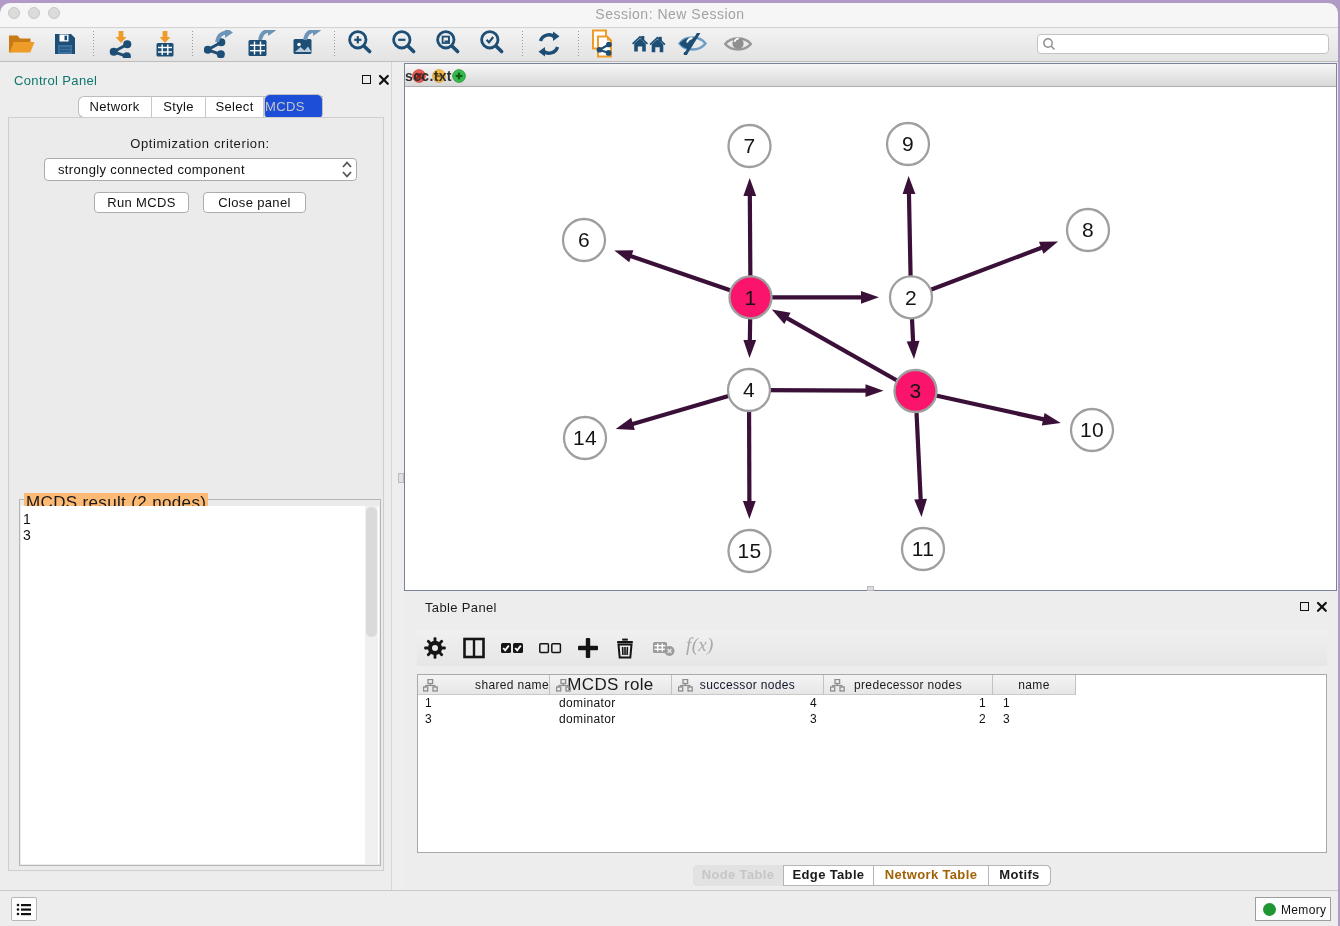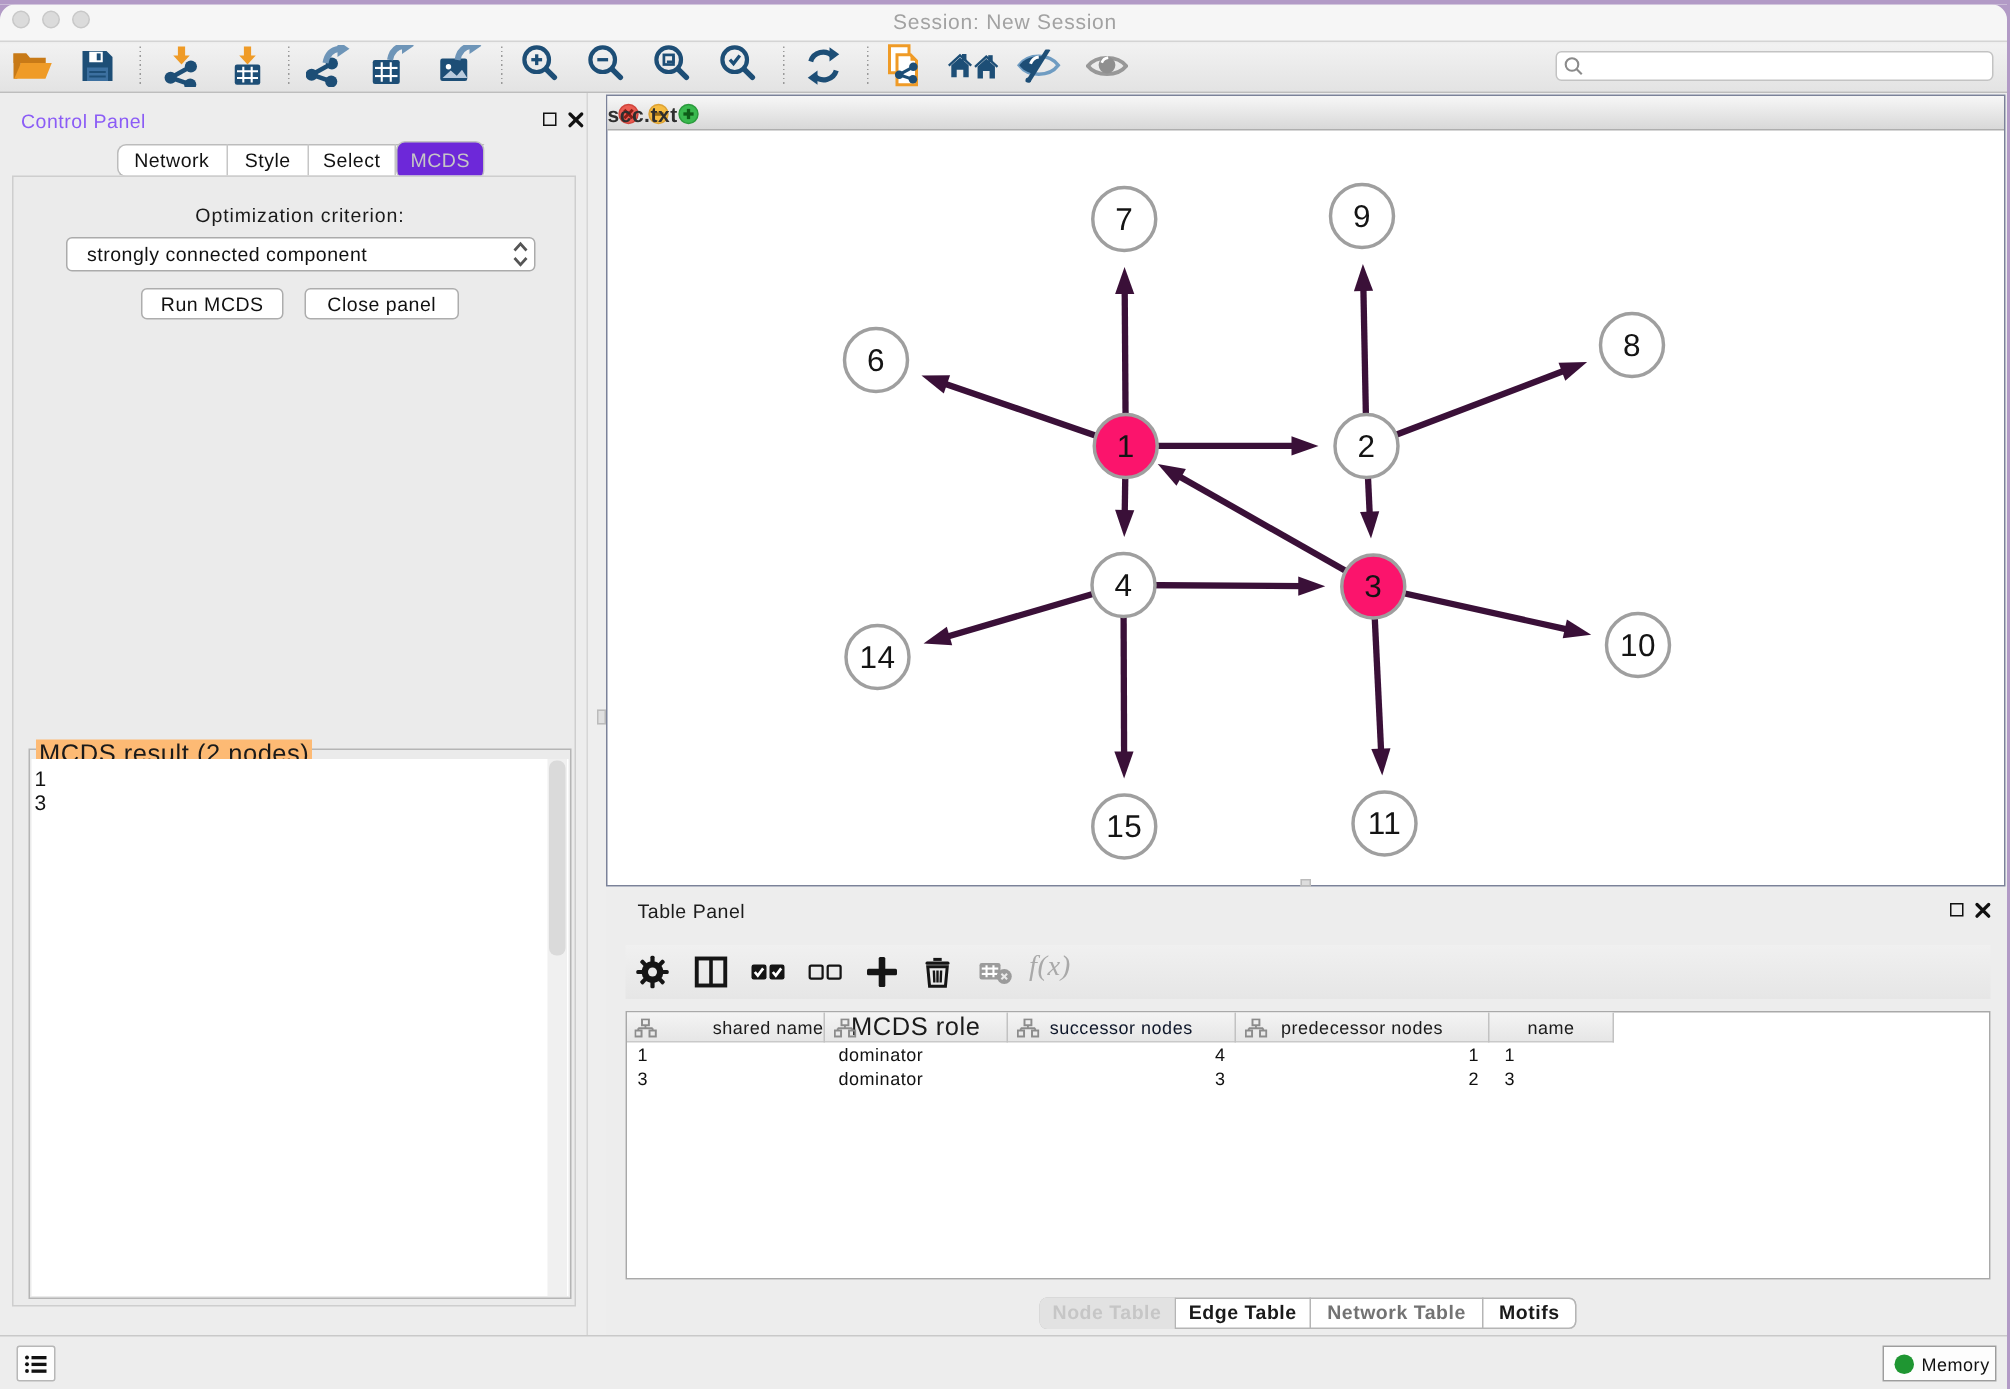--- a/index.html
+++ b/index.html
@@ -137,31 +137,31 @@
 <div style="position:absolute;left:192px;top:31px;width:1px;height:26px;background-image:repeating-linear-gradient(#9a9a9a 0 1px,transparent 1px 3px)"></div>
 <div style="position:absolute;left:334px;top:31px;width:1px;height:26px;background-image:repeating-linear-gradient(#9a9a9a 0 1px,transparent 1px 3px)"></div>
 <div style="position:absolute;left:522px;top:31px;width:1px;height:26px;background-image:repeating-linear-gradient(#9a9a9a 0 1px,transparent 1px 3px)"></div>
 <div style="position:absolute;left:578px;top:31px;width:1px;height:26px;background-image:repeating-linear-gradient(#9a9a9a 0 1px,transparent 1px 3px)"></div>
 <div class="ab" style="left:1037px;top:34px;width:292px;height:20px;background:#fff;border:1px solid #c3c3c3;border-radius:4px"></div>
 <svg style="position:absolute;left:1042px;top:37px" width="14" height="14" viewBox="0 0 14 14">
     <circle cx="6" cy="6" r="4.2" fill="none" stroke="#8b8b8b" stroke-width="1.4"></circle>
     <line x1="9" y1="9" x2="12.5" y2="12.5" stroke="#8b8b8b" stroke-width="1.4"></line>
   </svg>
 <div class="ab" style="left:0;top:62px;width:392px;height:828px;background:#ededed;border-right:1px solid #d6d6d6"></div>
-<div class="ab" style="left:14px;top:73px;font-size:13px;color:#8b5cf6">Control Panel</div>
+<div class="ab" style="left:14px;top:73px;font-size:13px;color:#0f766e">Control Panel</div>
 <div style="position:absolute;left:362px;top:75px;width:9px;height:9px;border:1.5px solid #111"></div>
 <svg style="position:absolute;left:378px;top:74px" width="12" height="12" viewBox="0 0 12 12">
     <line x1="2" y1="2" x2="9.8" y2="9.8" stroke="#111" stroke-width="2.2" stroke-linecap="round"></line>
     <line x1="9.8" y1="2" x2="2" y2="9.8" stroke="#111" stroke-width="2.2" stroke-linecap="round"></line>
   </svg>
 <div class="ab" style="left:78px;top:96px;width:245px;height:22px;background:#fff;border:1px solid #bcbcbc;border-radius:6px 0 0 6px;border-right:none"></div>
 <div class="ab" style="left:78px;top:96px;width:74px;height:22px;border-right:1px solid #c6c6c6;text-align:center;font-size:13px;color:#111;line-height:21px">Network</div>
 <div class="ab" style="left:152px;top:96px;width:54px;height:22px;border-right:1px solid #c6c6c6;text-align:center;font-size:13px;color:#111;line-height:21px">Style</div>
 <div class="ab" style="left:206px;top:96px;width:58px;height:22px;border-right:1px solid #c6c6c6;text-align:center;font-size:13px;color:#111;line-height:21px">Select</div>
-<div class="ab" style="left:264px;top:94px;width:59px;height:26px;background:#6d28d9;border:1px solid #c2c2c2;border-radius:6px;text-align:center;font-size:13px;color:#c6c6c6;line-height:24px">MCDS</div>
+<div class="ab" style="left:264px;top:94px;width:59px;height:26px;background:#1d4ed8;border:1px solid #c2c2c2;border-radius:6px;font-size:13px;color:#c6c6c6;line-height:24px">MCDS</div>
 <div class="ab" style="left:8px;top:117px;width:376px;height:754px;background:#ebebeb;border:1px solid #cecece"></div>
 <div class="ab" style="left:0;top:136px;width:400px;text-align:center;font-size:13px;letter-spacing:0.6px;color:#1a1a1a">Optimization criterion:</div>
 <div class="ab" style="left:44px;top:158px;width:313px;height:23px;background:#fff;border:1px solid #ababab;border-radius:4px;font-size:13px;color:#111;line-height:21px;padding-left:13px">strongly connected component</div>
 <svg style="position:absolute;left:340px;top:160px" width="14" height="19" viewBox="0 0 14 19">
     <polyline points="3,7 7,2.5 11,7" fill="none" stroke="#555" stroke-width="1.8"></polyline>
     <polyline points="3,12 7,16.5 11,12" fill="none" stroke="#555" stroke-width="1.8"></polyline>
   </svg>
 <div class="ab" style="left:94px;top:192px;width:95px;height:21px;background:#fff;border:1px solid #adadad;border-radius:4px;text-align:center;font-size:13px;color:#111;line-height:19px">Run MCDS</div>
 <div class="ab" style="left:203px;top:192px;width:103px;height:21px;background:#fff;border:1px solid #adadad;border-radius:4px;text-align:center;font-size:13px;color:#111;line-height:19px">Close panel</div>
 <div class="ab" style="left:19px;top:499px;width:362px;height:367px;border:1px solid #b5b5b5"></div>
@@ -343,21 +343,21 @@
 <div class="ab" style="left:824px;top:696px;width:162px;text-align:right;font-size:12px;color:#111">1</div>
 <div class="ab" style="left:1003px;top:696px;font-size:12px;color:#111">1</div>
 <div class="ab" style="left:425px;top:712px;font-size:12px;color:#111">3</div>
 <div class="ab" style="left:559px;top:712px;font-size:12px;color:#111">dominator</div>
 <div class="ab" style="left:672px;top:712px;width:145px;text-align:right;font-size:12px;color:#111">3</div>
 <div class="ab" style="left:824px;top:712px;width:162px;text-align:right;font-size:12px;color:#111">2</div>
 <div class="ab" style="left:1003px;top:712px;font-size:12px;color:#111">3</div>
 <div class="ab" style="left:693px;top:865px;width:358px;height:21px;background:#fff;border:1px solid #b5b5b5;border-radius:5px"></div>
 <div class="ab" style="left:693px;top:865px;width:91px;height:21px;background:#e2e2e2;border-radius:5px 0 0 5px;border-right:1px solid #b5b5b5;text-align:center;font-size:13px;font-weight:600;color:#c6c6c6;line-height:20px">Node Table</div>
 <div class="ab" style="left:784px;top:865px;width:90px;height:21px;border-right:1px solid #b5b5b5;text-align:center;font-size:13px;font-weight:600;color:#1a1a1a;line-height:20px">Edge Table</div>
-<div class="ab" style="left:874px;top:865px;width:115px;height:21px;border-right:1px solid #b5b5b5;text-align:center;font-size:13px;font-weight:600;color:#737373;line-height:20px">Network Table</div>
+<div class="ab" style="left:874px;top:865px;width:115px;height:21px;border-right:1px solid #b5b5b5;text-align:center;font-size:13px;font-weight:600;color:#a16207;line-height:20px">Network Table</div>
 <div class="ab" style="left:989px;top:865px;width:62px;height:21px;border-radius:0 5px 5px 0;border-right:1px solid #b5b5b5;text-align:center;font-size:13px;font-weight:600;color:#1a1a1a;line-height:20px">Motifs</div>
 <div class="ab" style="left:0;top:890px;width:1338px;height:36px;background:#ededed;border-top:1px solid #c9c9c9"></div>
 <div class="ab" style="left:11px;top:897px;width:26px;height:24px;background:#fdfdfd;border:1px solid #b7b7b7;border-radius:2px"></div>
 <svg style="position:absolute;left:16px;top:903px" width="16" height="13" viewBox="0 0 16 13">
     <circle cx="2" cy="2.0" r="1.3" fill="#111"></circle>
     <rect x="5" y="1.0" width="10" height="2.2" fill="#111"></rect>
     <circle cx="2" cy="6.5" r="1.3" fill="#111"></circle>
     <rect x="5" y="5.5" width="10" height="2.2" fill="#111"></rect>
     <circle cx="2" cy="11.0" r="1.3" fill="#111"></circle>
     <rect x="5" y="10.0" width="10" height="2.2" fill="#111"></rect>

